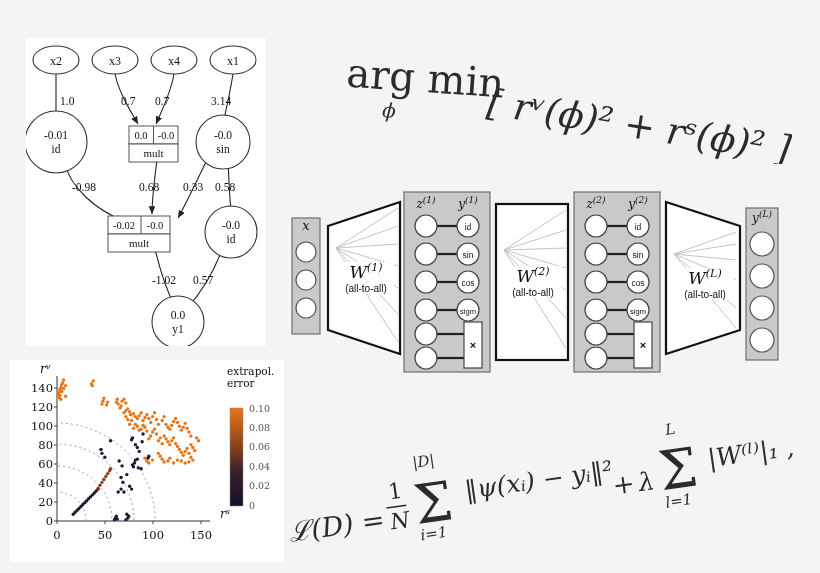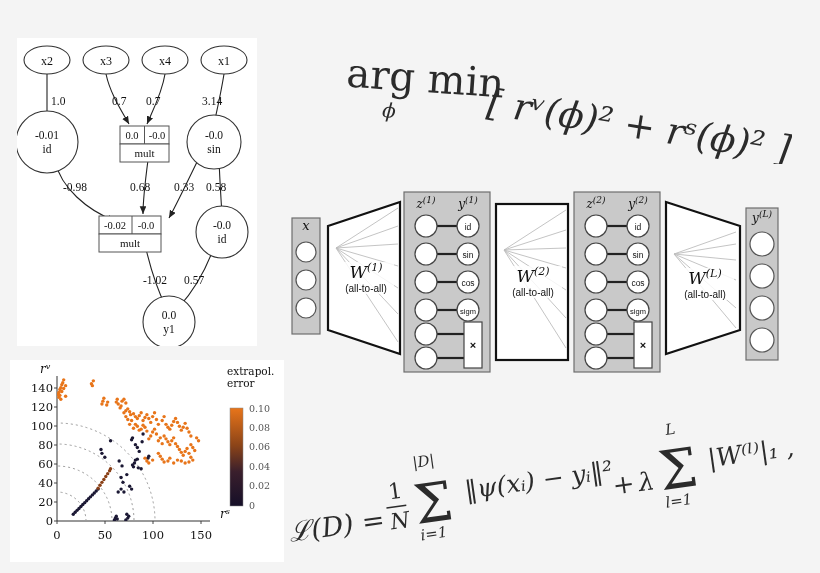--- a/index.html
+++ b/index.html
@@ -6,21 +6,21 @@
   body{
     width:820px;height:573px;
     background:#f4f4f4;
     font-family:"Liberation Serif", serif;
     position:relative;
     overflow:hidden;
   }
   .panel{position:absolute;background:#ffffff;}
 
   
-  #graph-panel{left:17px;top:38px;width:240px;height:308px;}
+  #graph-panel{left:26px;top:38px;width:240px;height:308px;}
   #graph-svg{position:absolute;left:0;top:0;}
 
   
   #scatter-panel{left:10px;top:360px;width:274px;height:202px;}
   #scatter-svg{position:absolute;left:0;top:0;}
 
   
   #network{position:absolute;left:288px;top:182px;width:520px;height:200px;}
   #net-svg{position:absolute;left:0;top:0;}
 

